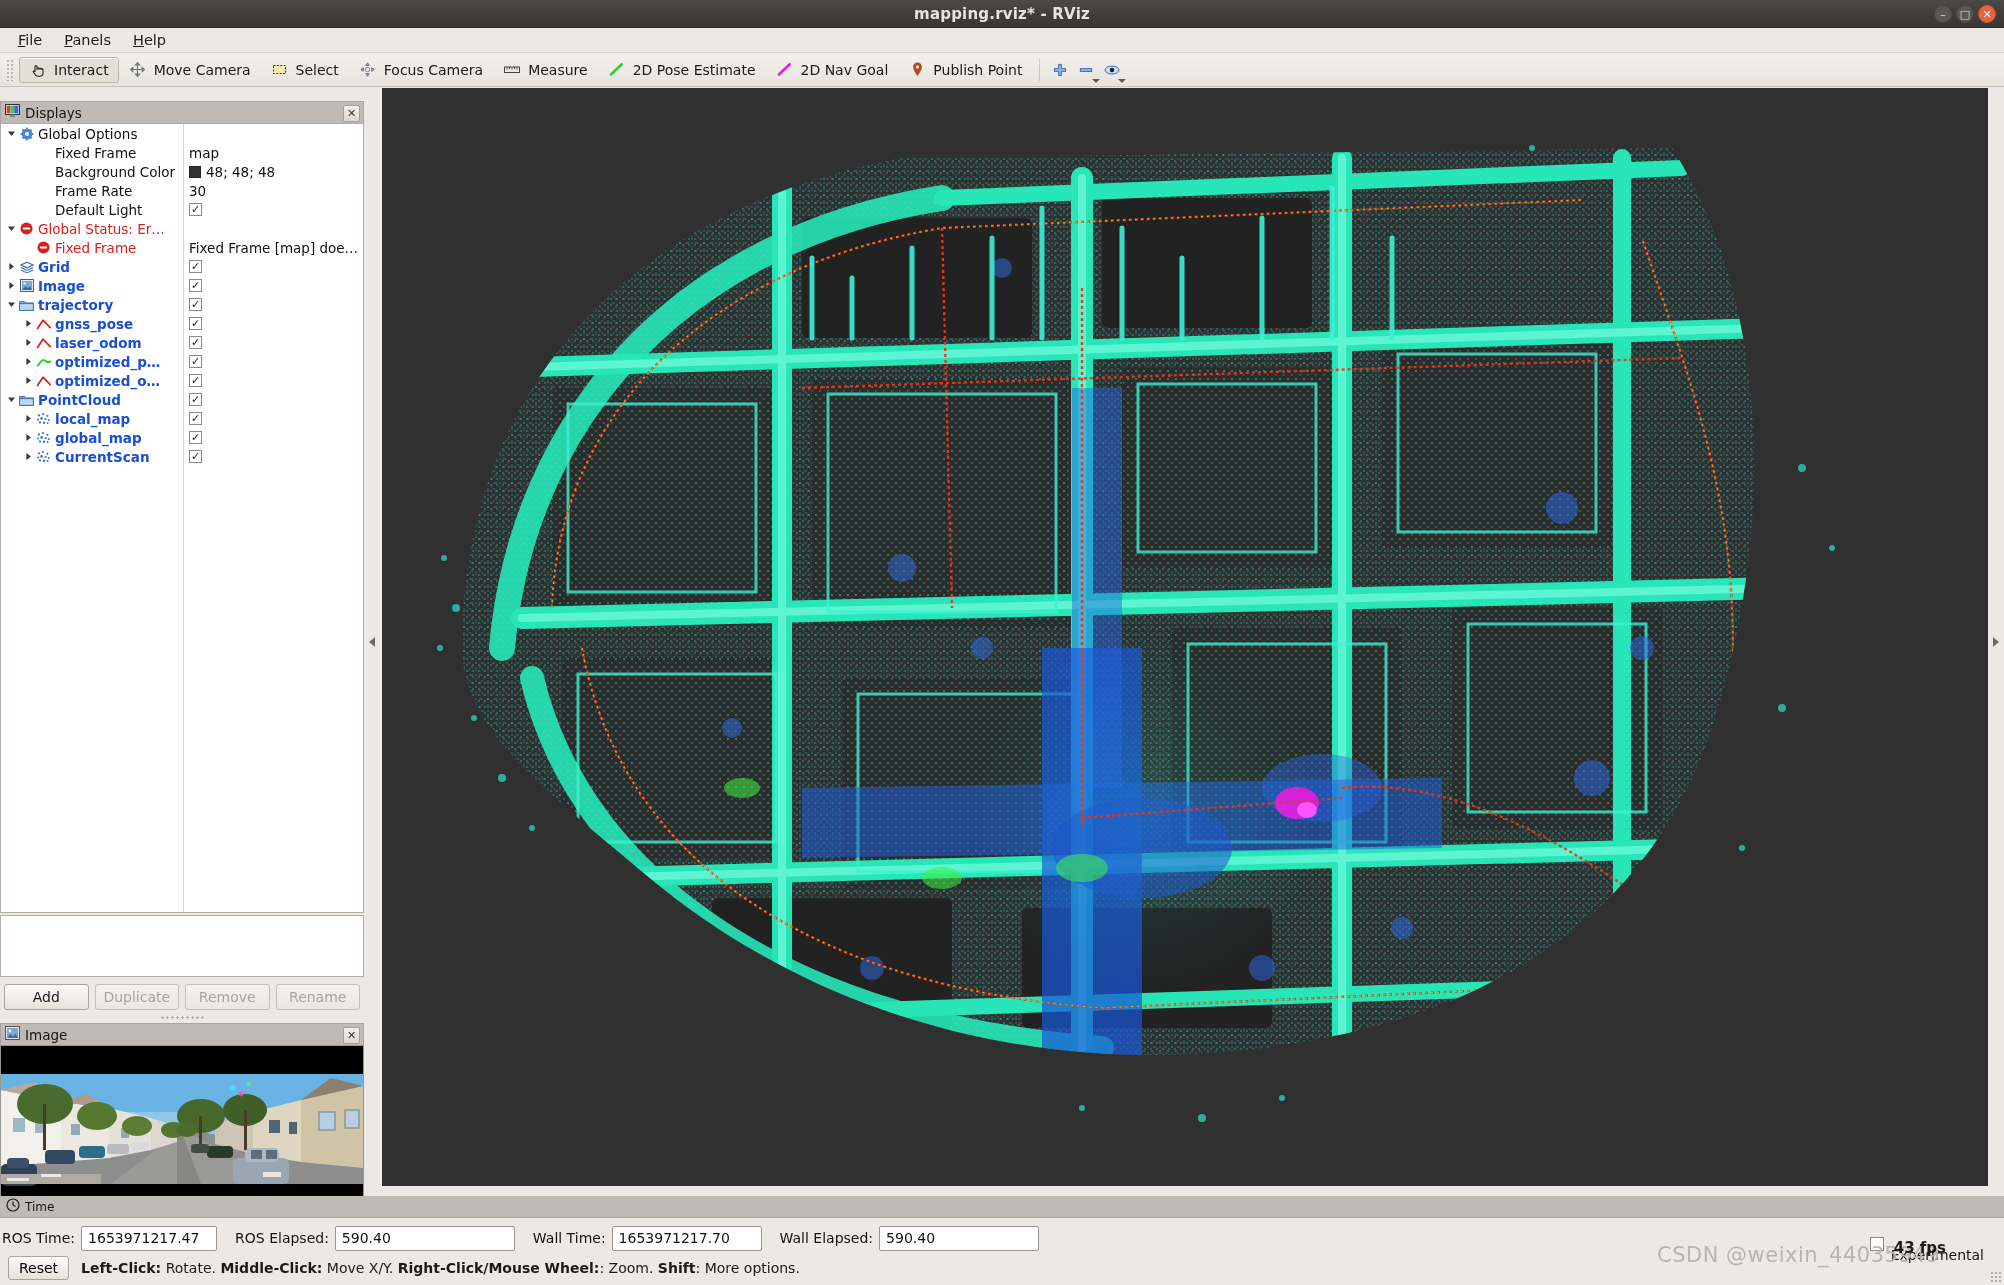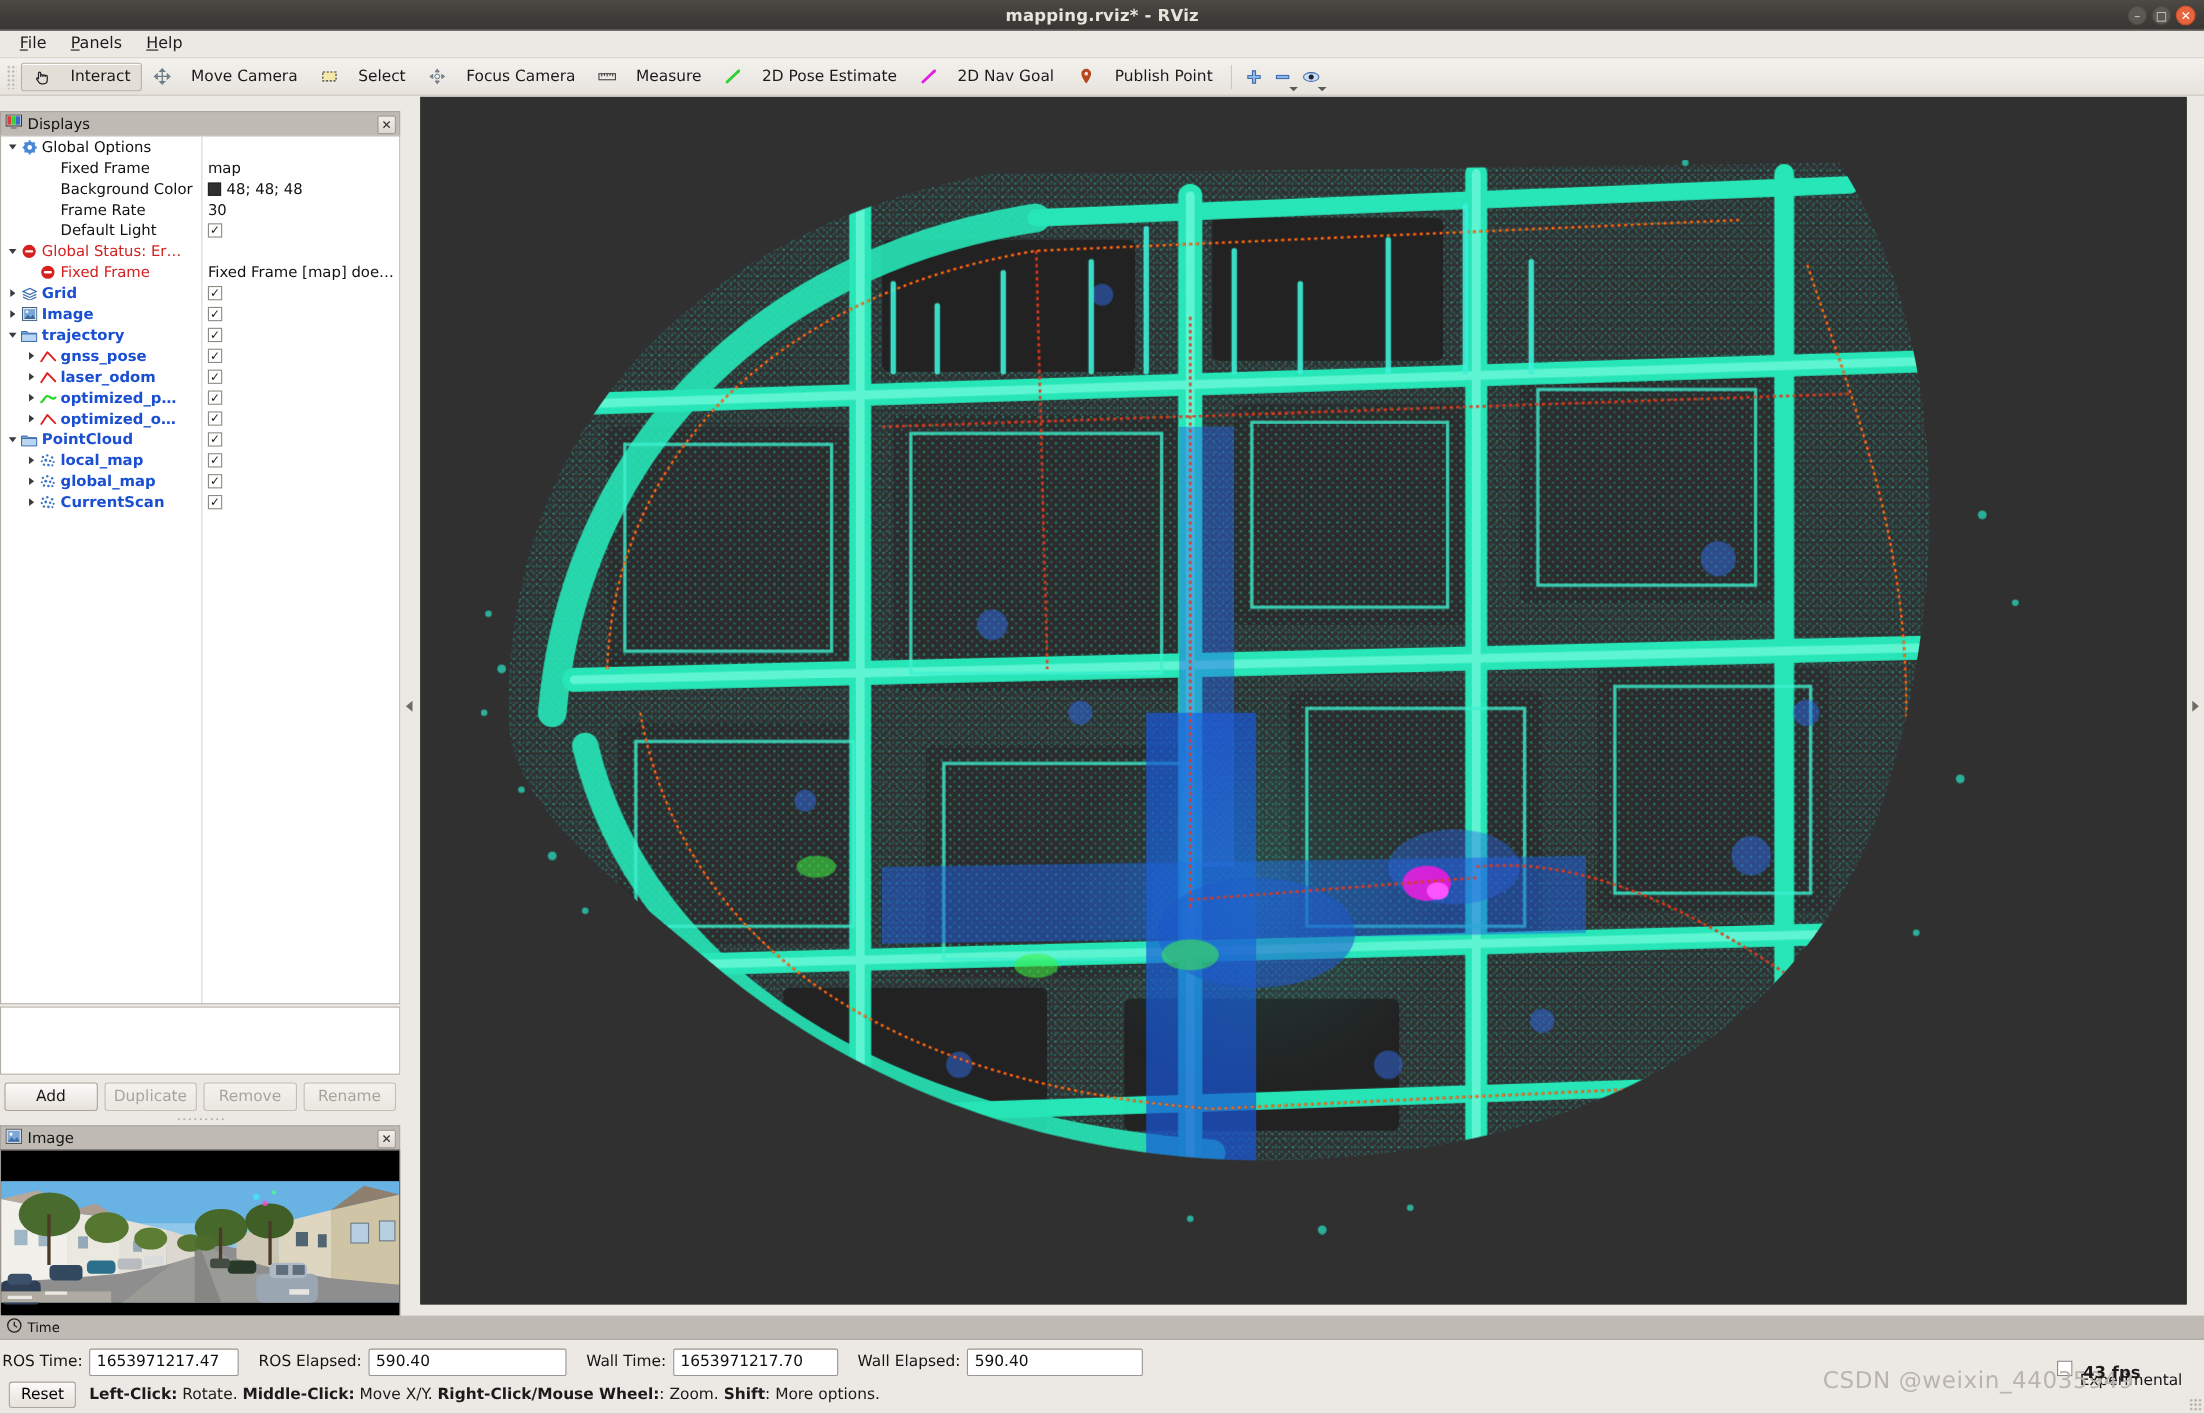--- a/index.html
+++ b/index.html
@@ -36,21 +36,21 @@
   #toolbar{
     position:absolute; left:0; top:53px; width:2004px; height:34px;
     background:linear-gradient(to bottom,#f3f1ed,#e7e4de);
     border-bottom:1px solid #c9c4bb;
     display:flex; align-items:center; padding-left:4px;
   }
   .grip{ width:9px;height:22px; margin:0 4px 0 2px;
     background-image:radial-gradient(circle,#b4aea4 1px,transparent 1.2px);
     background-size:4px 4px; opacity:.85;}
   .tbtn{
-    display:flex; align-items:center; gap:17px; height:26px; padding:0 9px;
+    display:flex; align-items:center; gap:7px; height:26px; padding:0 9px;
     font-size:14px; color:#1a1a1a; border:1px solid transparent; border-radius:3px;
     white-space:nowrap; cursor:default;
   }
   .tbtn.active{ background:#e3dfd7; border:1px solid #b9b3a8; box-shadow:inset 0 1px 0 #fff; }
   .tico{ width:18px;height:18px; display:flex;align-items:center;justify-content:center; }
   .tsep{ width:1px;height:22px;background:#cdc8bf;margin:0 7px; }
   .iconbtn{ width:26px;height:26px; display:flex;align-items:center;justify-content:center; position:relative;}
   .caret{ position:absolute; right:-1px; bottom:0px; width:0;height:0;
     border-left:4px solid transparent;border-right:4px solid transparent;border-top:4px solid #5a5a5a;}
 

